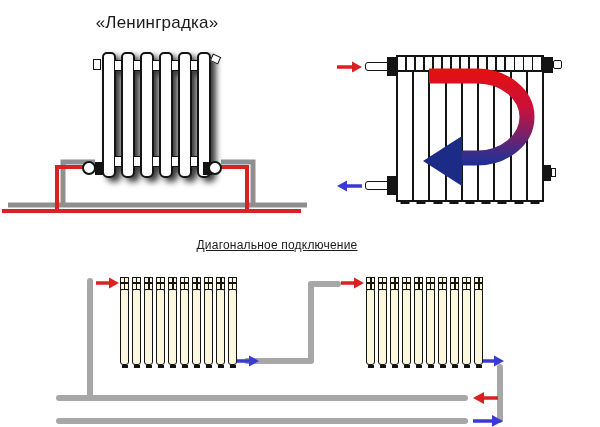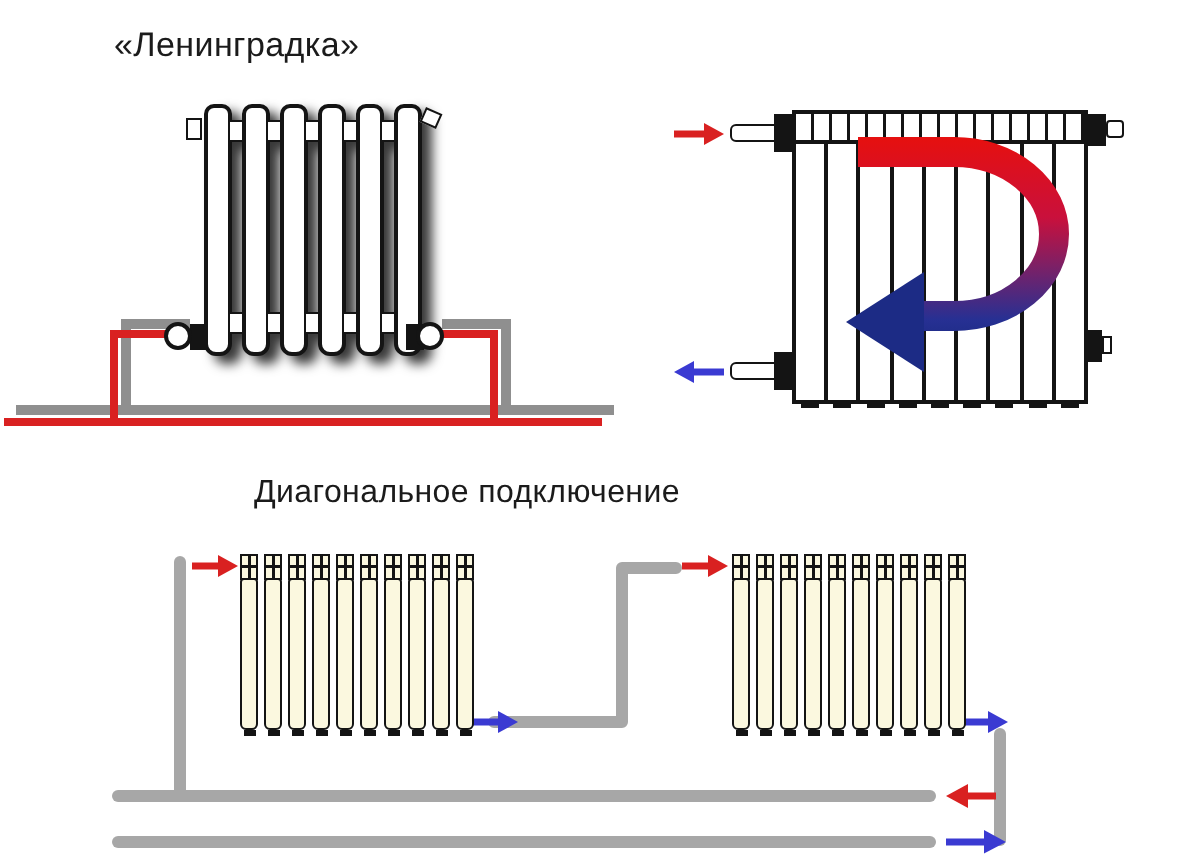--- a/index.html
+++ b/index.html
@@ -1,21 +1,21 @@
 <!DOCTYPE html>
 <html style="--supply-red: #d92121; --return-blue: #3a3ad2; --pipe-gray: #a7a7a7; --shadow-gray: #8f8f8f; --cream: #fbf8df; --outline: #141414; --navy: #1c2b85;"><head>
 <meta charset="utf-8">
 <style>
   html,body{margin:0;padding:0;background:#fff;}
   .canvas{position:relative;width:600px;height:427px;background:#fff;overflow:hidden;
           font-family:"Liberation Sans",sans-serif;color:#1b1b1b;}
-  .title{position:absolute;text-align:left;font-size:17px;font-weight:500;letter-spacing:.2px;}
+  .title{position:absolute;text-align:center;font-size:17px;font-weight:500;letter-spacing:.2px;}
   #len-title{left:57px;top:13px;width:200px;}
   #bok-title{left:366px;top:13px;width:200px;}
-  #dia-title{left:127px;top:238px;width:300px;font-size:16px;}
+  #dia-title{left:127px;top:238px;width:300px;font-size:12px;text-decoration:underline;}
 
   svg.layer{position:absolute;left:0;top:0;pointer-events:none;}
   .pipe-gray{stroke:var(--pipe-gray);stroke-width:6;fill:none;stroke-linecap:round;stroke-linejoin:round;}
   .pipe-shadow{stroke:var(--shadow-gray);stroke-width:5;fill:none;stroke-linecap:butt;stroke-linejoin:miter;}
   .pipe-red{stroke:var(--supply-red);stroke-width:4;fill:none;stroke-linecap:butt;stroke-linejoin:miter;}
   .arrow line{stroke-width:3.5;}
   .arrow.red line{stroke:var(--supply-red);} .arrow.red polygon{fill:var(--supply-red);}
   .arrow.blue line{stroke:var(--return-blue);} .arrow.blue polygon{fill:var(--return-blue);}
 
   

